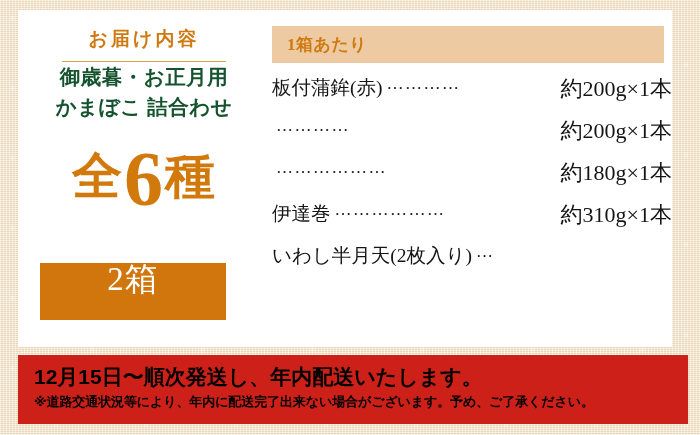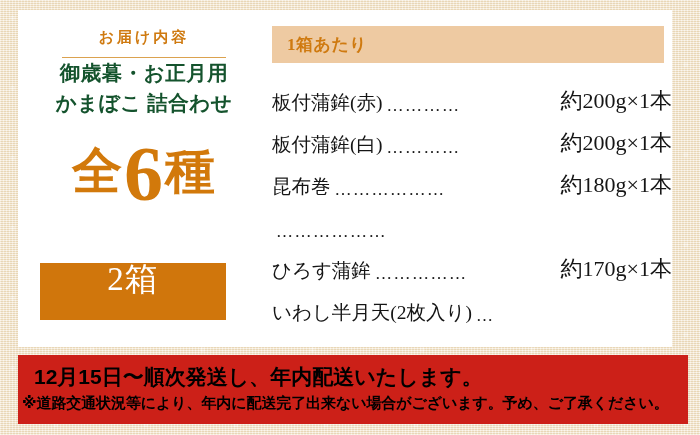--- a/index.html
+++ b/index.html
@@ -53,21 +53,21 @@
     position: absolute;
     left: 0px;
     top: 0px;
     width: 252px;
     height: 337px;
     text-align: center;
     color: #cf7a10;
   }
   #delivery-heading {
     margin-top: 19px;
-    font-size: 15px;
+    font-size: 19px;
     letter-spacing: 3px;
     color: #cf7a10;
     font-weight: 600;
     line-height: 1.1;
   }
   #heading-rule {
     width: 164px;
     height: 1px;
     background: #dba24f;
     margin: 11px auto 0 auto;
@@ -144,21 +144,21 @@
   }
 
   #item-list {
     position: absolute;
     left: 2px;
     top: 64px;
     width: 400px;
   }
   .item-row {
     display: flex;
-    align-items: flex-end;
+    align-items: flex-start;
     height: 42px;
     color: #151515;
     font-size: 19.5px;
     letter-spacing: 0px;
     white-space: nowrap;
   }
   .item-name { flex: 0 0 auto; }
   .item-dots {
     flex: 1 1 auto;
     overflow: hidden;
@@ -188,22 +188,22 @@
     font-family: "Liberation Sans", "DejaVu Sans", sans-serif;
   }
   #notice-main {
     margin: 9px 0 0 16px;
     font-size: 21px;
     font-weight: 700;
     letter-spacing: 0px;
     line-height: 1.2;
   }
   #notice-sub {
-    margin: 5px 0 0 4px;
-    font-size: 15px;
+    margin: 5px 0 0 16px;
+    font-size: 13px;
     font-weight: 700;
     letter-spacing: -0.1px;
     line-height: 1.25;
   }
 </style>
 </head>
 <body>
 
 <div id="page">
 
@@ -238,40 +238,35 @@
 
       <div id="item-list">
 
         <div class="item-row">
           <span class="item-name">板付蒲鉾(赤)</span>
           <span class="item-dots">…………</span>
           <span class="item-amount">約200g×1本</span>
         </div>
 
         <div class="item-row">
-          <span class="item-name">板付蒲鉾(白)</span>
           <span class="item-dots">…………</span>
           <span class="item-amount">約200g×1本</span>
         </div>
 
         <div class="item-row">
-          <span class="item-name">昆布巻</span>
           <span class="item-dots">………………</span>
           <span class="item-amount">約180g×1本</span>
         </div>
 
         <div class="item-row">
+          <span class="item-name">伊達巻</span>
           <span class="item-dots">………………</span>
-        </div>
-
-        <div class="item-row">
-          <span class="item-name">ひろす蒲鉾</span>
-          <span class="item-dots">……………</span>
-          <span class="item-amount">約170g×1本</span>
-        </div>
+          <span class="item-amount">約310g×1本</span>
+        </div>
+
 
         <div class="item-row tight">
           <span class="item-name">いわし半月天(2枚入り)</span>
           <span class="item-dots">…</span>
         </div>
 
       </div>
     </div>
   </div>
 

